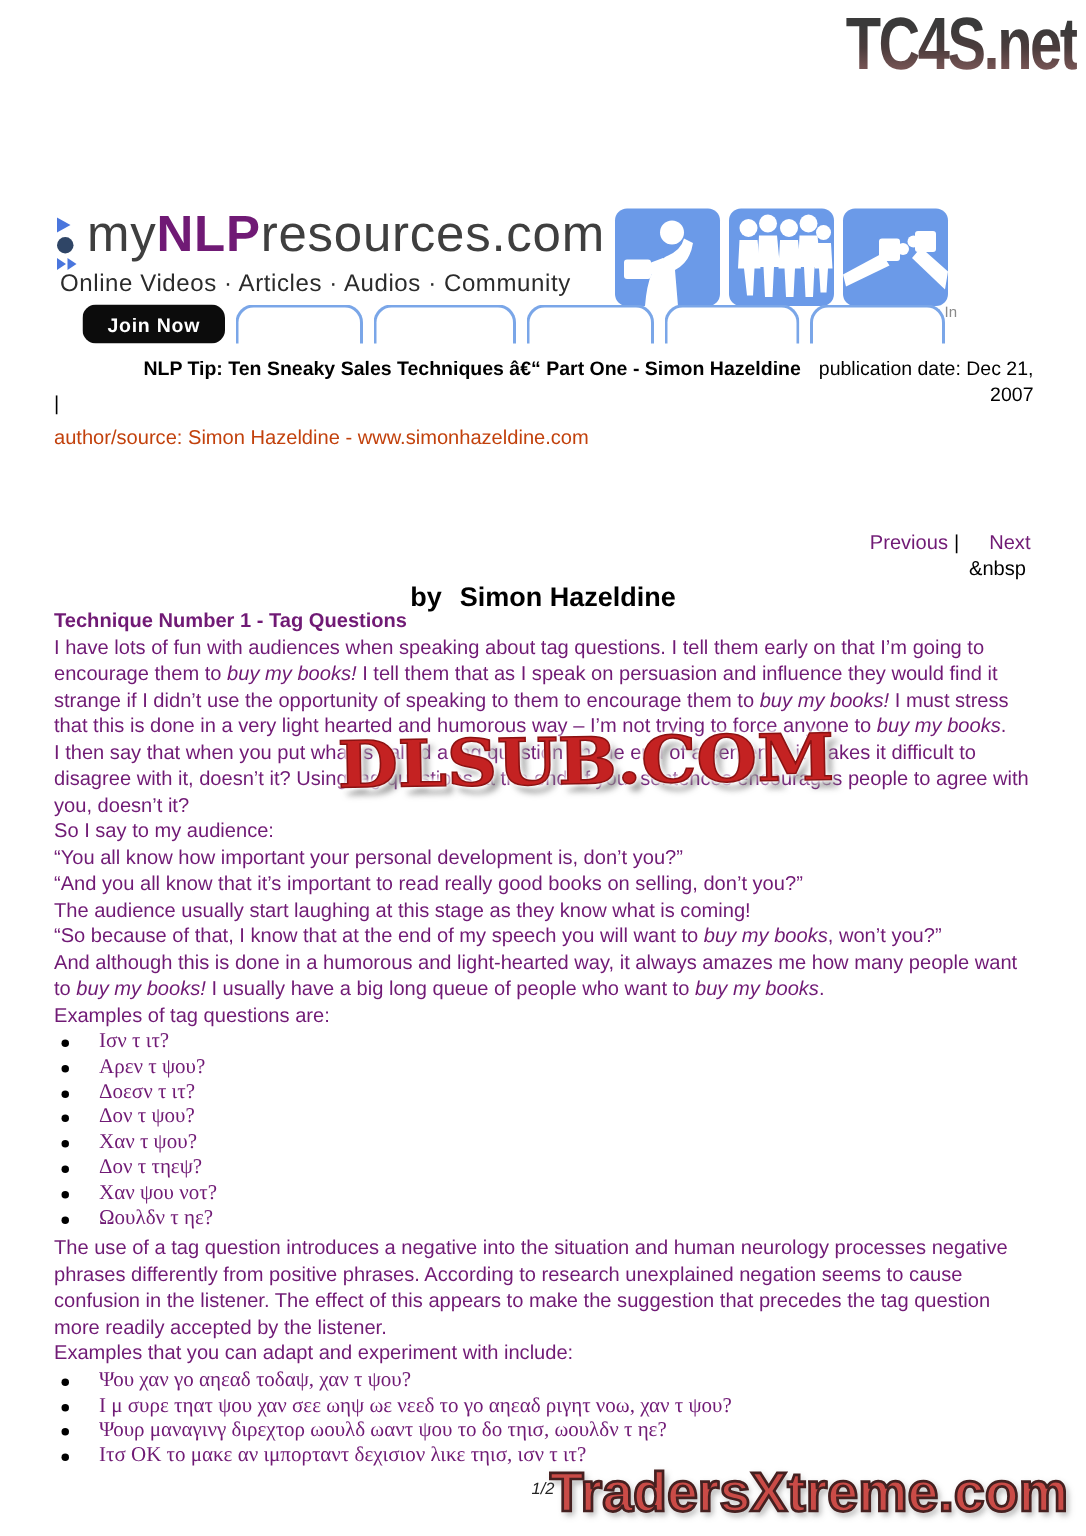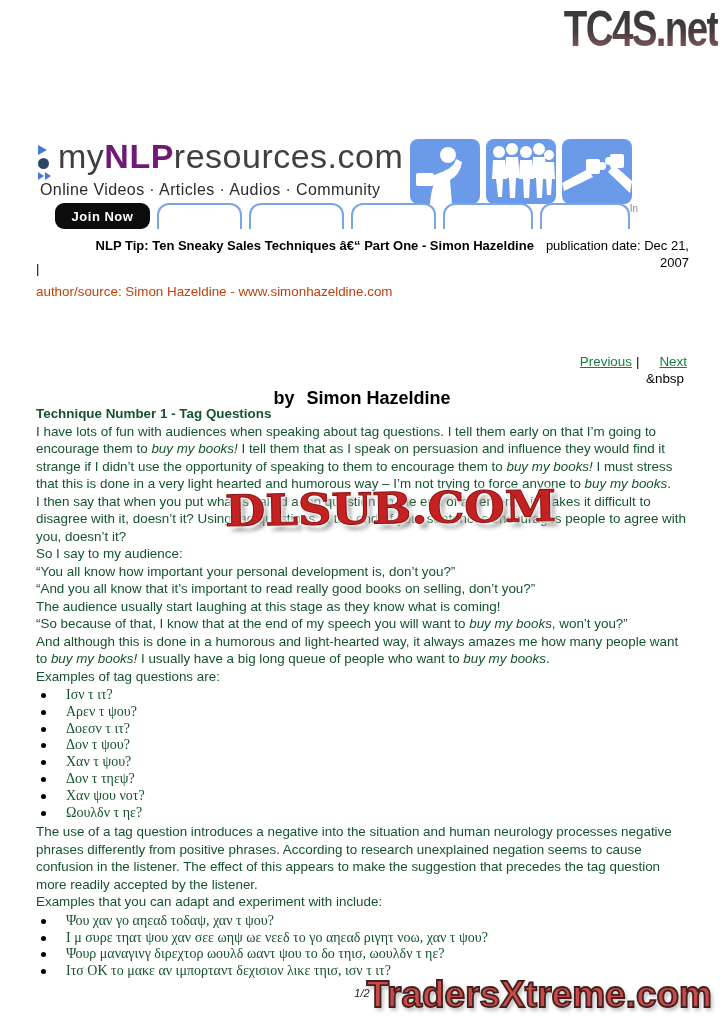--- a/index.html
+++ b/index.html
@@ -44,28 +44,28 @@
   .tab:nth-child(5){ width:90px; } .tab:nth-child(6){ width:90px; }
   .tab--solid { background:#0c0c0c; color:#fff; border:none; border-radius:9px; height:26px; font-weight:bold; padding-top:6px; }
 
   
   .title-block { position:absolute; left:36px; top:237px; width:653px; text-align:right; font-size:13px; line-height:17px; color:#000; }
   .title-block .t { font-weight:bold; }
   .title-block .d { margin-left:12px; }
   .pipe { position:absolute; left:36px; top:261px; font-size:13.4px; color:#000; }
   .author { position:absolute; left:36px; top:284px; font-size:13.4px; color:#c2410c; }
   .prevnext { position:absolute; right:37px; top:353px; font-size:13.4px; text-align:right; line-height:17px; }
-  .prevnext a { color:#15803d; text-decoration:underline; cursor:pointer;padding-left:16px; }
+  .prevnext a { color:#701a75; cursor:pointer;padding-left:16px; }
   .prevnext .sep { margin:0 4px; color:#000; }
   .nbspline { position:absolute; right:40px; top:371px; font-size:13.4px; color:#000; }
   .byline { position:absolute; left:0; top:388px; width:724px; text-align:center; font-size:18px; font-weight:bold; }
   .byline .gap { display:inline-block; width:12px; }
 
   
-  .body { position:absolute; left:36px; top:405px; width:655px; font-size:13.4px; line-height:17.5px; color:#14532d; }
+  .body { position:absolute; left:36px; top:405px; width:655px; font-size:13.4px; line-height:17.5px; color:#701a75; }
   .heading { font-weight:bold; }
   .para { }
   .it { font-style:italic; }
   .blist { list-style:none; margin:2px 0; font-family:"Liberation Serif", serif; font-size:14px; line-height:16.8px; }
   .blist li { position:relative; padding-left:30px; }
   .blist li::before { content:""; position:absolute; left:5px; top:6px; width:5px; height:5px; border-radius:50%; background:#000; }
 
   
   .dlsub {
     position:absolute; left:225px; top:486px; z-index:5;

